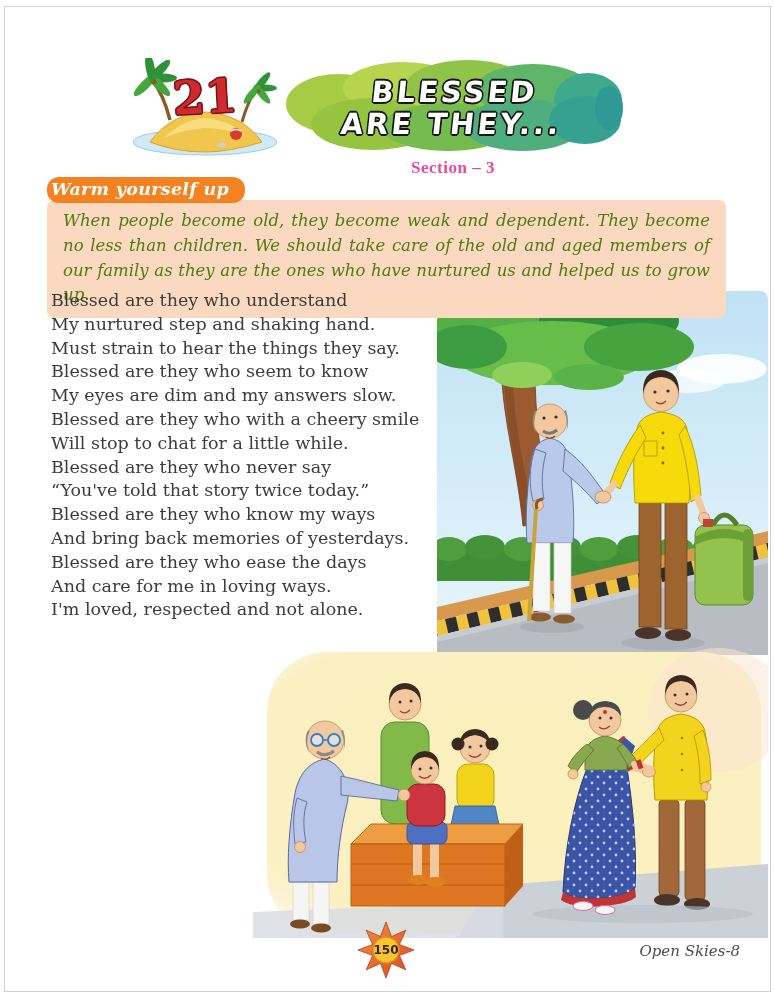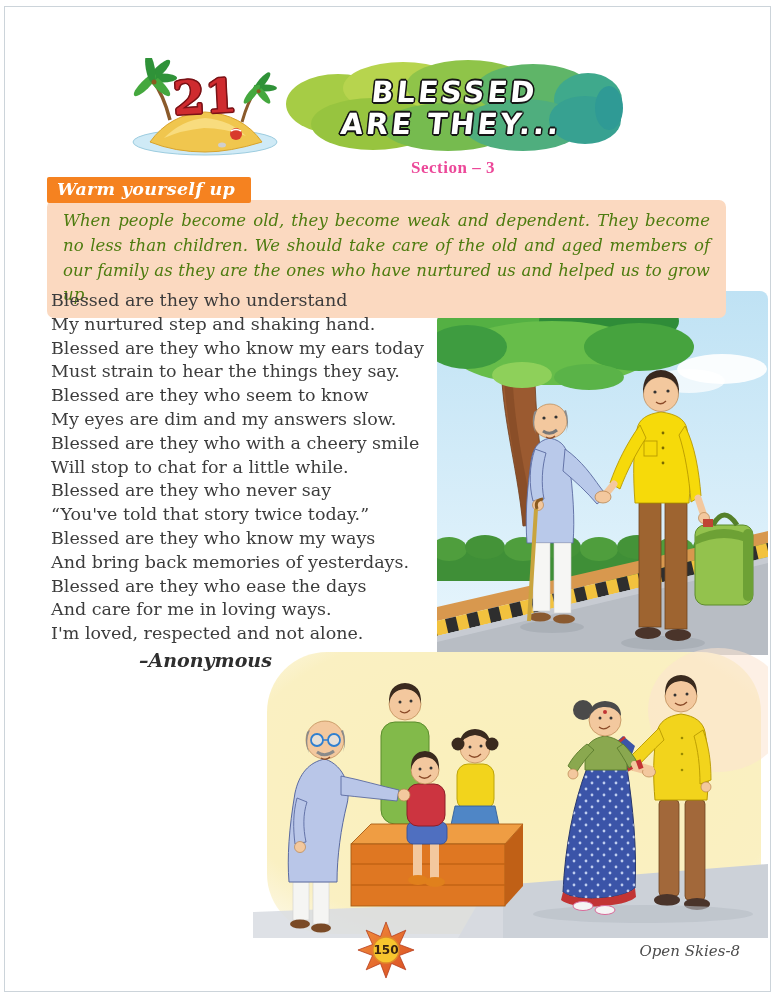--- a/index.html
+++ b/index.html
@@ -21,21 +21,21 @@
   .title-line{font-family:"DejaVu Sans", sans-serif;font-weight:800;font-size:29px;
         letter-spacing:3px;color:#ffffff;line-height:1.05;
         text-shadow:-1.6px 0 #161616,1.6px 0 #161616,0 -1.6px #161616,0 1.6px #161616,
                     -1.1px -1.1px #161616,1.1px 1.1px #161616,1.1px -1.1px #161616,-1.1px 1.1px #161616;}
   .section-label{position:absolute;left:283px;top:158px;width:340px;text-align:center;
         font:bold 17px "Liberation Serif", serif;color:#ec4899;letter-spacing:.5px;}
 
   
   .warmup-tab{position:absolute;left:47px;top:177px;z-index:6;background:#f58220;
         color:#ffffff;font:italic bold 17.5px "DejaVu Serif", serif;
-        padding:2px 16px 4px 10px;border-radius:2px;letter-spacing:.3px;text-align:center;}
+        padding:2px 16px 4px 4px;border-radius:12px;letter-spacing:.3px;text-align:center;}
   .warmup-box{position:absolute;left:47px;top:200px;width:679px;min-height:82px;z-index:5;
         background:#fbd9c0;border-radius:7px;box-sizing:border-box;padding:9px 16px 10px 16px;
         font:italic 16.5px "DejaVu Serif", serif;color:#4d7c0f;line-height:1.5;
         text-align:justify;}
 
   
   .poem{position:absolute;left:51px;top:289px;width:432px;z-index:5;color:#3c3c3c;
         font-size:17.5px;line-height:23.8px;}
   .poem-line{white-space:nowrap;}
   .attribution{margin-top:3px;padding-left:88px;font-weight:bold;font-style:italic;
@@ -105,34 +105,32 @@
     </div>
   </div>
   <div class="section-label">Section – 3</div>
 
   <div class="warmup-tab">Warm yourself up</div>
   <div class="warmup-box">When people become old, they become weak and dependent. They become no less than children. We should take care of the old and aged members of our family as they are the ones who have nurtured us and helped us to grow up.</div>
 
   <div class="poem">
     <div class="poem-line">Blessed are they who understand</div>
     <div class="poem-line">My nurtured step and shaking hand.</div>
-    <div class="poem-line">Blessed are they who know my ears today</div>
     <div class="poem-line">Must strain to hear the things they say.</div>
     <div class="poem-line">Blessed are they who seem to know</div>
     <div class="poem-line">My eyes are dim and my answers slow.</div>
     <div class="poem-line">Blessed are they who with a cheery smile</div>
     <div class="poem-line">Will stop to chat for a little while.</div>
     <div class="poem-line">Blessed are they who never say</div>
     <div class="poem-line">“You've told that story twice today.”</div>
     <div class="poem-line">Blessed are they who know my ways</div>
     <div class="poem-line">And bring back memories of yesterdays.</div>
     <div class="poem-line">Blessed are they who ease the days</div>
     <div class="poem-line">And care for me in loving ways.</div>
     <div class="poem-line">I'm loved, respected and not alone.</div>
-    <div class="attribution">–Anonymous</div>
   </div>
 
   <div class="illus-top">
     <svg viewBox="0 0 331 364">
       <defs>
         <linearGradient id="sky1" x1="0" y1="0" x2="0" y2="1">
           <stop offset="0" stop-color="#bfe2f4"></stop>
             <stop offset="1" stop-color="#e9f6fd"></stop>
         </linearGradient>
         <pattern id="curb1" width="22" height="16" patternUnits="userSpaceOnUse" patternTransform="rotate(-13)">

